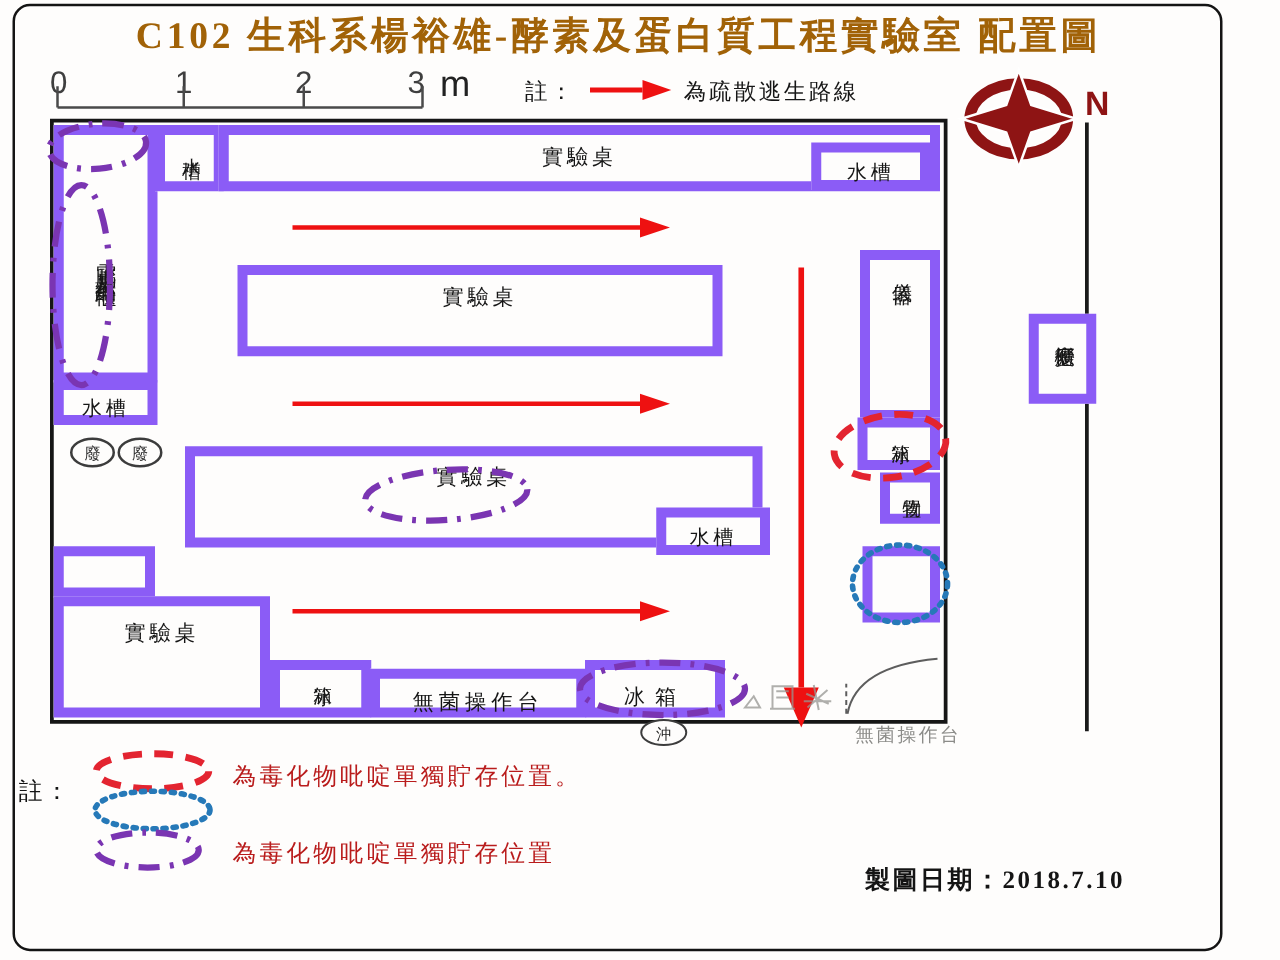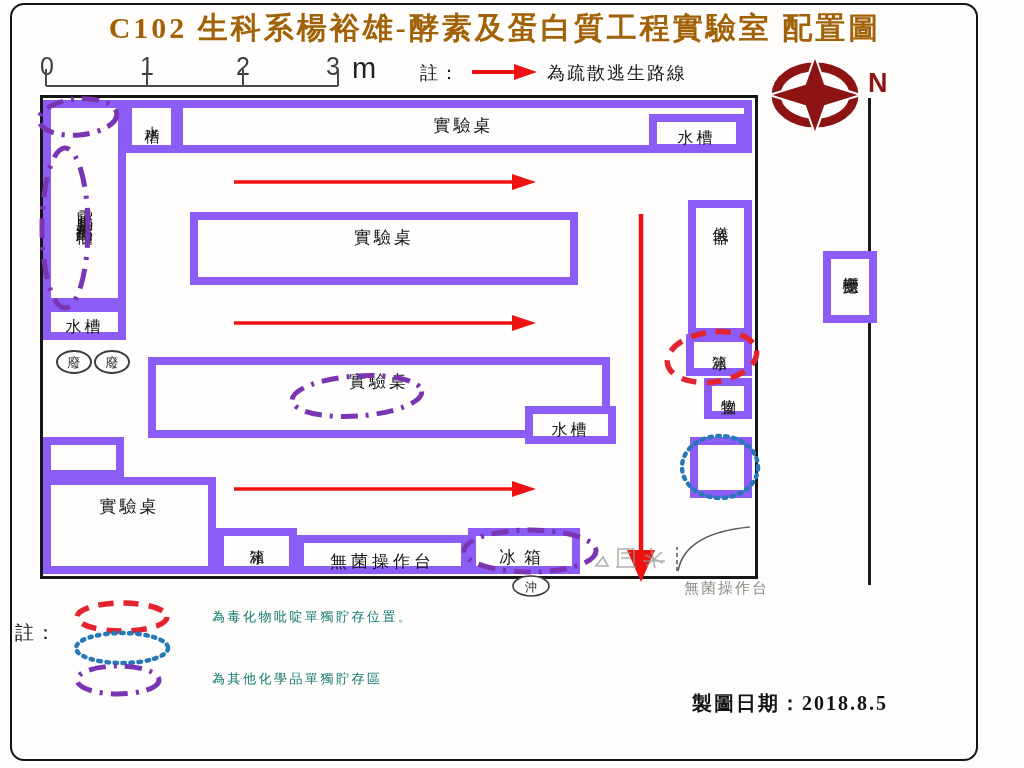--- a/index.html
+++ b/index.html
@@ -10,21 +10,21 @@
   .num{position:absolute;font-family:"Liberation Sans","DejaVu Sans",sans-serif;font-size:25px;color:#3f3f3f;}
   .unit{position:absolute;font-family:"Liberation Sans","DejaVu Sans",sans-serif;font-size:29px;color:#222;}
   .note-txt{position:absolute;font-size:18px;letter-spacing:2px;color:#161616;}
   .room{position:absolute;left:40px;top:95px;width:712px;height:478px;border:3px solid #161616;background:transparent;}
   .wall-corridor{position:absolute;left:868px;top:98px;width:3px;height:487px;background:#1a1a1a;}
   .box{position:absolute;border:8px solid #8b5cf6;background:#fefdfc;box-sizing:border-box;text-align:center;}
   .box .lbl{font-size:17px;letter-spacing:3px;color:#161616;}
   .vtext{writing-mode:vertical-rl;text-orientation:upright;letter-spacing:2px;}
   .corridor-lbl{position:absolute;font-size:15px;letter-spacing:2px;color:#8c8c89;}
   .legend-prefix{position:absolute;font-size:19px;letter-spacing:2px;color:#141414;}
-  .legend-item{position:absolute;font-size:13px;letter-spacing:2.5px;color:#0f766e;margin-left:26px;}
+  .legend-item{position:absolute;font-size:19px;letter-spacing:2.5px;color:#b91c1c;}
   .date{position:absolute;font-size:20px;letter-spacing:2px;color:#141414;font-weight:600;}
   .north{position:absolute;font-family:"Liberation Sans","DejaVu Sans",sans-serif;font-weight:bold;font-size:27px;color:#8e1414;}
   svg.overlay{position:absolute;left:0;top:0;pointer-events:none;}
 </style>
 </head>
 <body>
 
 <div class="stage">
 
   <div class="frame"></div>
@@ -99,23 +99,23 @@
     <div class="lbl" style="padding-top:7px;letter-spacing:4px;">無菌操作台</div>
   </div>
   <div class="box" style="left:468px;top:528px;width:112px;height:46px;">
     <div class="lbl" style="padding-top:10px;letter-spacing:8px;">冰箱</div>
   </div>
 
   <div class="corridor-lbl" style="left:684px;top:579px;">無菌操作台</div>
 
   <span class="legend-prefix" style="left:15px;top:620px;">註：</span>
   <span class="legend-item" style="left:186px;top:608px;">為毒化物吡啶單獨貯存位置。</span>
-  <span class="legend-item" style="left:186px;top:670px;">為其他化學品單獨貯存區</span>
+  <span class="legend-item" style="left:186px;top:670px;">為毒化物吡啶單獨貯存位置</span>
 
-  <div class="date" style="left:692px;top:690px;">製圖日期：2018.8.5</div>
+  <div class="date" style="left:692px;top:690px;">製圖日期：2018.7.10</div>
 
   <svg class="overlay" width="1024" height="768" viewBox="0 0 1024 768">
 
     <path d="M46,86 H338 M46,86 V69 M147,86 V69 M243,86 V69 M338,86 V69" stroke="#4a4a4a" stroke-width="2" fill="none"></path>
 
     <g>
       <line x1="472" y1="72" x2="514" y2="72" stroke="#ee1111" stroke-width="4"></line>
       <polygon points="514,64 537,72 514,80" fill="#ee1111"></polygon>
     </g>
 

